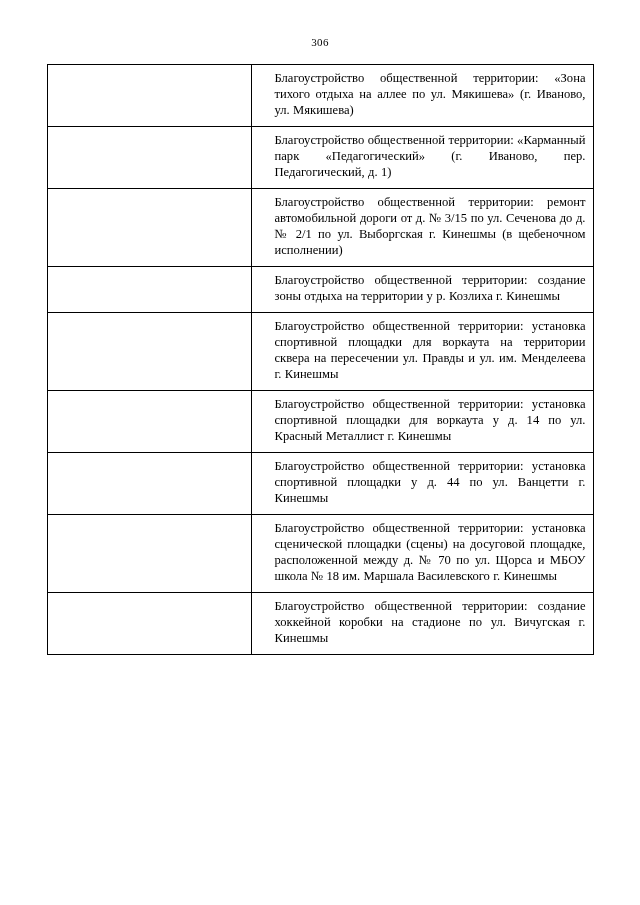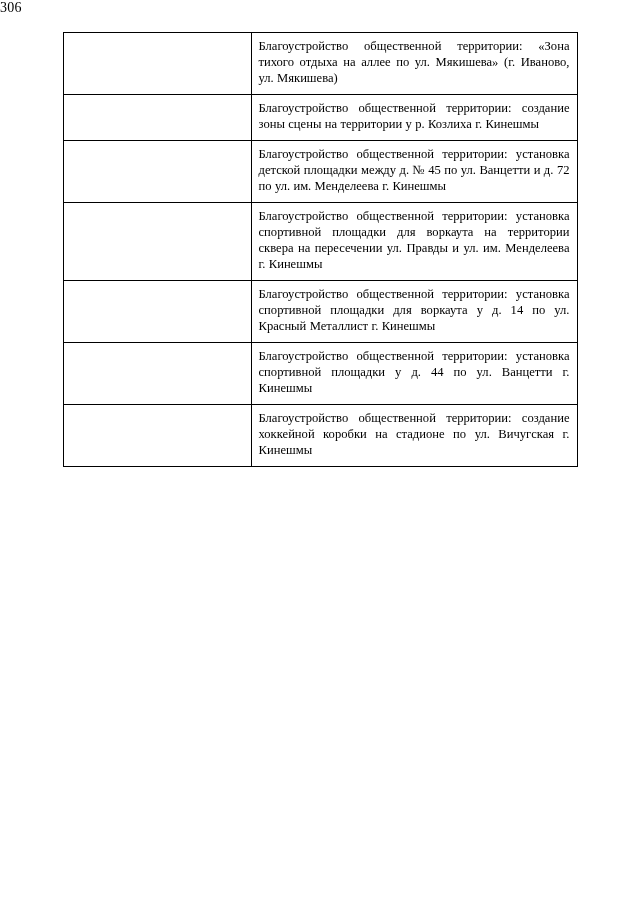--- a/index.html
+++ b/index.html
@@ -15,35 +15,36 @@
     position: relative;
   }
   .page {
     width: 640px;
     height: 905px;
     box-sizing: border-box;
     padding: 0;
     position: relative;
   }
   .page-number {
-    text-align: left;
-    font-size: 14px;
+    text-align: center;
+    font-size: 11px;
+    padding-top: 36px;
     padding-bottom: 16px;
     letter-spacing: 0.3px;
   }
   table.doc-table {
     border-collapse: collapse;
     margin: 0 auto;
     width: 484px;
     table-layout: fixed;
   }
   table.doc-table td {
     border: 1px solid #000000;
     vertical-align: top;
-    padding: 6px 7px 7px 7px;
+    padding: 6px 7px 7px 23px;
     font-size: 12.6px;
     line-height: 1.27;
     text-align: justify;
     text-justify: inter-word;
     hyphens: none;
     word-spacing: 0.2px;
   }
   td.col-left {
     width: 173px;
   }
@@ -68,40 +69,48 @@
 
       <tr>
         <td class="col-left">
           <span class="cell-text"></span>
         </td>
         <td class="col-right">
           <span class="cell-text">Благоустройство общественной территории: «Зона тихого отдыха на аллее по ул. Мякишева» (г. Иваново, ул. Мякишева)</span>
         </td>
       </tr>
 
-
+      <tr>
+        <td class="col-left">
+          <span class="cell-text"></span>
+        </td>
+        <td class="col-right">
+          <span class="cell-text">Благоустройство общественной территории: «Карманный парк «Педагогический» (г. Иваново, пер. Педагогический, д. 1)</span>
+        </td>
+      </tr>
 
 
       <tr>
         <td class="col-left">
           <span class="cell-text"></span>
         </td>
         <td class="col-right">
-          <span class="cell-text">Благоустройство общественной территории: создание зоны сцены на территории у р. Козлиха г. Кинешмы</span>
+          <span class="cell-text">Благоустройство общественной территории: ремонт автомобильной дороги от д. № 3/15 по ул. Сеченова до д. № 2/1 по ул. Выборгская г. Кинешмы (в щебеночном исполнении)</span>
         </td>
       </tr>
 
       <tr>
         <td class="col-left">
           <span class="cell-text"></span>
         </td>
         <td class="col-right">
-          <span class="cell-text">Благоустройство общественной территории: установка детской площадки между д. № 45 по ул. Ванцетти и д. 72 по ул. им. Менделеева г. Кинешмы</span>
+          <span class="cell-text">Благоустройство общественной территории: создание зоны отдыха на территории у р. Козлиха г. Кинешмы</span>
         </td>
       </tr>
+
 
       <tr>
         <td class="col-left">
           <span class="cell-text"></span>
         </td>
         <td class="col-right">
           <span class="cell-text">Благоустройство общественной территории: установка спортивной площадки для воркаута на территории сквера на пересечении ул. Правды и ул. им. Менделеева г. Кинешмы</span>
         </td>
       </tr>
 
@@ -116,20 +125,28 @@
 
       <tr>
         <td class="col-left">
           <span class="cell-text"></span>
         </td>
         <td class="col-right">
           <span class="cell-text">Благоустройство общественной территории: установка спортивной площадки у д. 44 по ул. Ванцетти г. Кинешмы</span>
         </td>
       </tr>
 
+      <tr>
+        <td class="col-left">
+          <span class="cell-text"></span>
+        </td>
+        <td class="col-right">
+          <span class="cell-text">Благоустройство общественной территории: установка сценической площадки (сцены) на досуговой площадке, расположенной между д. № 70 по ул. Щорса и МБОУ школа № 18 им. Маршала Василевского г. Кинешмы</span>
+        </td>
+      </tr>
 
       <tr>
         <td class="col-left">
           <span class="cell-text"></span>
         </td>
         <td class="col-right">
           <span class="cell-text">Благоустройство общественной территории: создание хоккейной коробки на стадионе по ул. Вичугская г. Кинешмы</span>
         </td>
       </tr>
 

